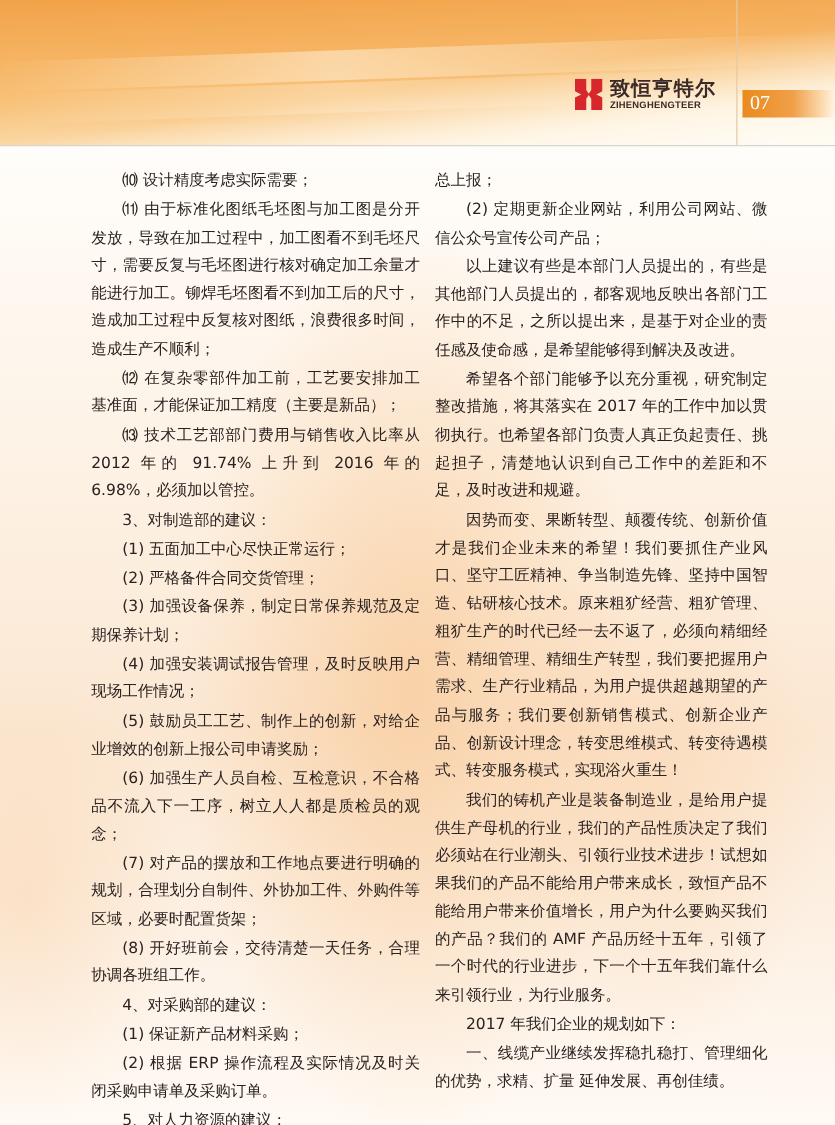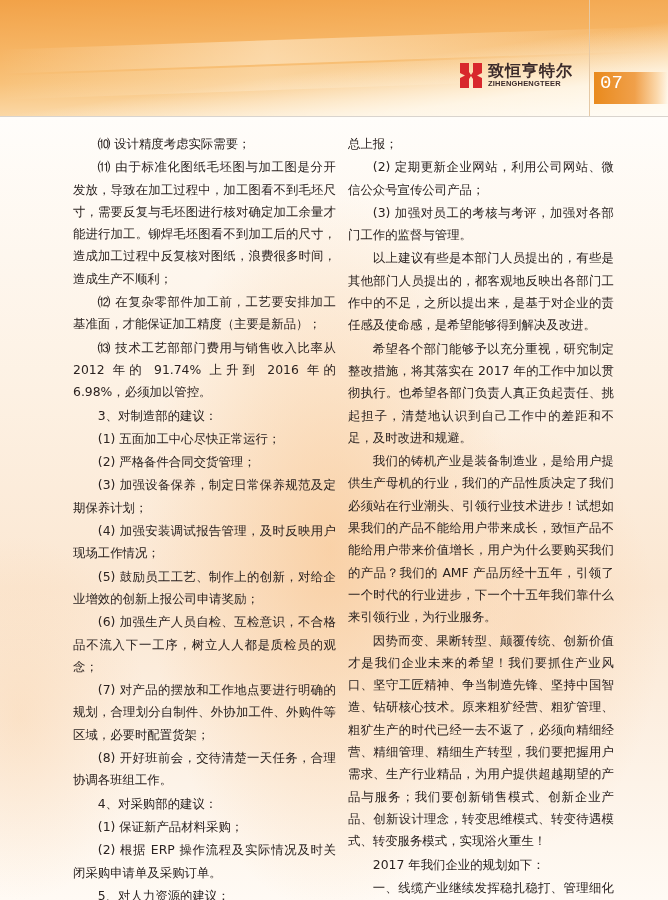--- a/index.html
+++ b/index.html
@@ -37,23 +37,23 @@
     .logo-mark { width: 22px; height: 25px; margin-right: 6px; }
     .logo-text { display: flex; flex-direction: column; }
     .logo-cn {
       font-size: 16px; font-weight: bold; color: #3a2a2a; letter-spacing: 1px; line-height: 17px;
     }
     .logo-en {
       font-family: "Liberation Sans", sans-serif;
       font-size: 7.5px; font-weight: bold; color: #3a2a2a; letter-spacing: 0.2px; line-height: 9px; margin-top: 0;
     }
     .page-num {
-      position: absolute; left: 594px; top: 72px; width: 74px; height: 32px;
+      position: absolute; left: 594px; top: 72px; width: 74px; height: 22px;
       background: linear-gradient(90deg, #e98a1d 0%, #f0a04a 55%, #fbd8ab 85%, rgba(255,240,220,0.2) 100%);
-      color: #fff; font-family: Liberation Mono, monospace; font-size: 19px; line-height: 22px; padding-left: 6px; box-sizing: border-box;
+      color: #fff; font-family: Liberation Serif, serif; font-size: 16px; line-height: 22px; padding-left: 6px; box-sizing: border-box;
     }
     .col {
       position: absolute; top: 132px; width: 265px;
       font-size: 12.4px; line-height: 22.3px; color: #2a2220;
       text-align: justify;
     }
     .col.left { left: 72px; }
     .col.right { left: 347px; width: 268px; }
     .col p { margin: 1px; text-indent: 2em; }
     .col p.noindent { text-indent: 0; font-family: Liberation Serif, serif; }
@@ -99,21 +99,20 @@
   <p>(1) 保证新产品材料采购；</p>
   <p>(2) 根据 ERP 操作流程及实际情况及时关闭采购申请单及采购订单。</p>
   <p>5、对人力资源的建议：</p>
   <p>(1) 讨论薪资结构的合理性，进行必要修改；</p>
 
 </div>
 
 <div class="col right">
   <p class="noindent">总上报；</p>
   <p>(2) 定期更新企业网站，利用公司网站、微信公众号宣传公司产品；</p>
-  <p>(3) 加强对员工的考核与考评，加强对各部门工作的监督与管理。</p>
   <p>以上建议有些是本部门人员提出的，有些是其他部门人员提出的，都客观地反映出各部门工作中的不足，之所以提出来，是基于对企业的责任感及使命感，是希望能够得到解决及改进。</p>
   <p>希望各个部门能够予以充分重视，研究制定整改措施，将其落实在 2017 年的工作中加以贯彻执行。也希望各部门负责人真正负起责任、挑起担子，清楚地认识到自己工作中的差距和不足，及时改进和规避。</p>
+  <p>因势而变、果断转型、颠覆传统、创新价值才是我们企业未来的希望！我们要抓住产业风口、坚守工匠精神、争当制造先锋、坚持中国智造、钻研核心技术。原来粗犷经营、粗犷管理、粗犷生产的时代已经一去不返了，必须向精细经营、精细管理、精细生产转型，我们要把握用户需求、生产行业精品，为用户提供超越期望的产品与服务；我们要创新销售模式、创新企业产品、创新设计理念，转变思维模式、转变待遇模式、转变服务模式，实现浴火重生！</p>
   <p>我们的铸机产业是装备制造业，是给用户提供生产母机的行业，我们的产品性质决定了我们必须站在行业潮头、引领行业技术进步！试想如果我们的产品不能给用户带来成长，致恒产品不能给用户带来价值增长，用户为什么要购买我们的产品？我们的 AMF 产品历经十五年，引领了一个时代的行业进步，下一个十五年我们靠什么来引领行业，为行业服务。</p>
-  <p>因势而变、果断转型、颠覆传统、创新价值才是我们企业未来的希望！我们要抓住产业风口、坚守工匠精神、争当制造先锋、坚持中国智造、钻研核心技术。原来粗犷经营、粗犷管理、粗犷生产的时代已经一去不返了，必须向精细经营、精细管理、精细生产转型，我们要把握用户需求、生产行业精品，为用户提供超越期望的产品与服务；我们要创新销售模式、创新企业产品、创新设计理念，转变思维模式、转变待遇模式、转变服务模式，实现浴火重生！</p>
   <p>2017 年我们企业的规划如下：</p>
   <p>一、线缆产业继续发挥稳扎稳打、管理细化的优势，求精、扩量 延伸发展、再创佳绩。</p>
 
 </div>
 
 </body></html>

